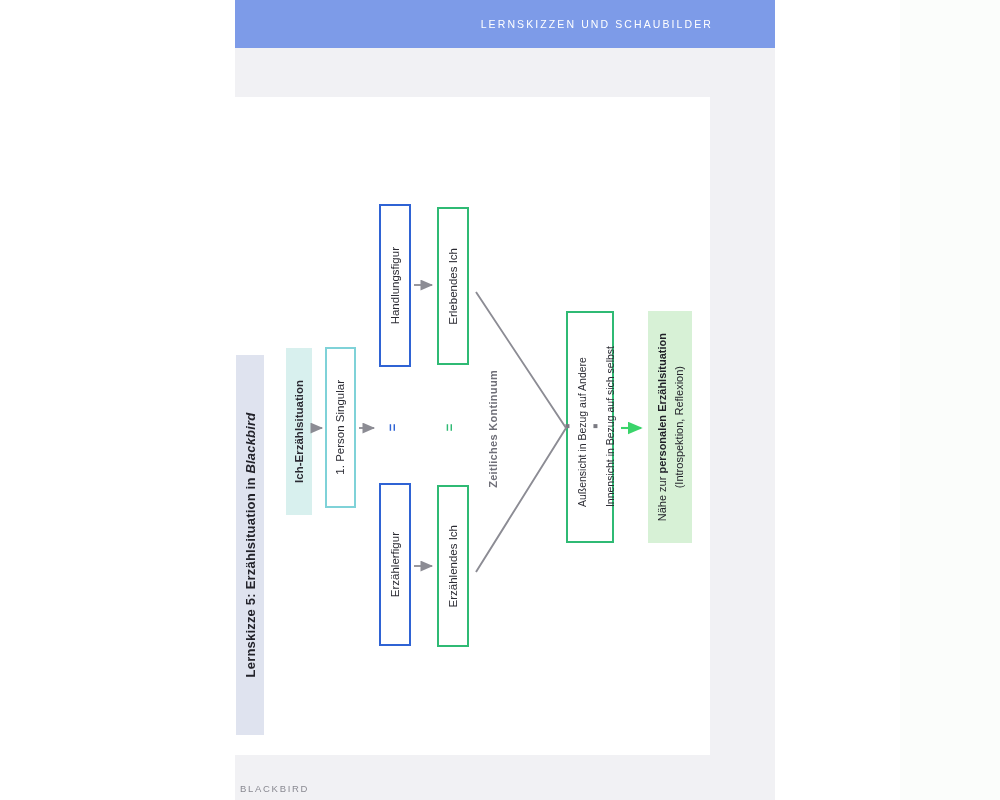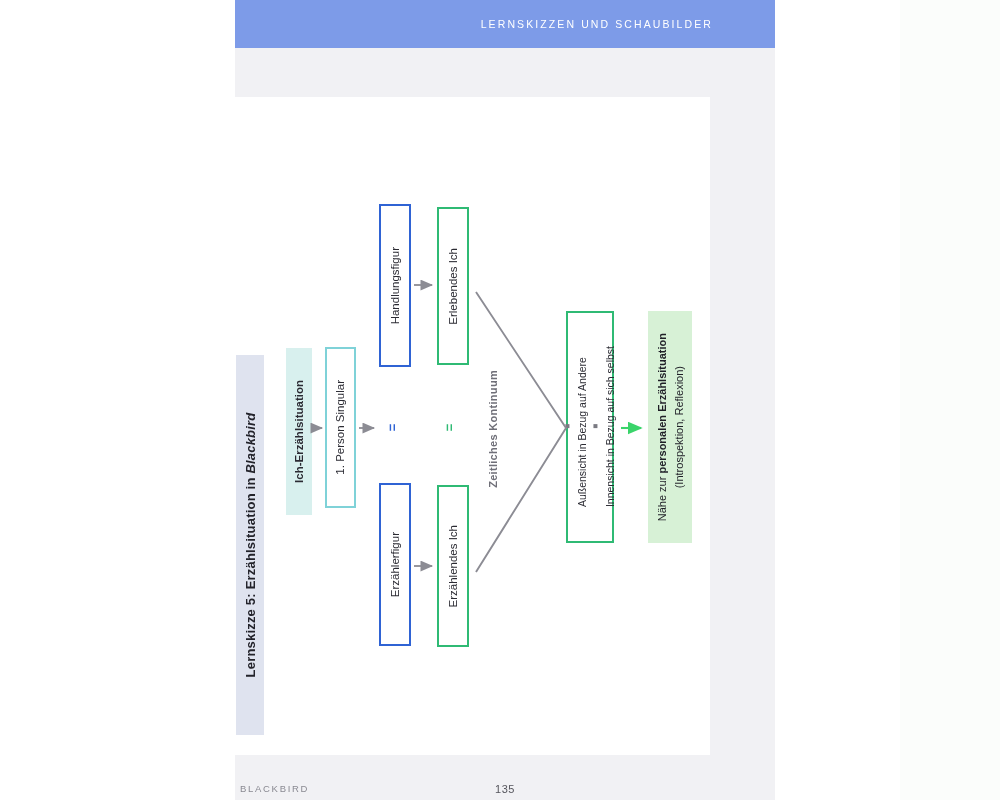--- a/index.html
+++ b/index.html
@@ -314,16 +314,15 @@
 
     <line x1="414" y1="566" x2="432" y2="566" stroke="#8c8c94" stroke-width="1.8" marker-end="url(#ah-gray)"></line>
 
     <polyline points="476,292 566,428 476,572" fill="none" stroke="#8c8c94" stroke-width="1.9" stroke-linejoin="miter" stroke-linecap="butt"></polyline>
 
     <line x1="621" y1="428" x2="641" y2="428" stroke="#3ad46a" stroke-width="2.1" marker-end="url(#ah-green)"></line>
   </svg>
 
   <div id="footer">
     <span class="foot-left">BLACKBIRD</span>
-    <span class="foot-page">135</span>
   </div>
 
 </div>
 
 </body></html>

